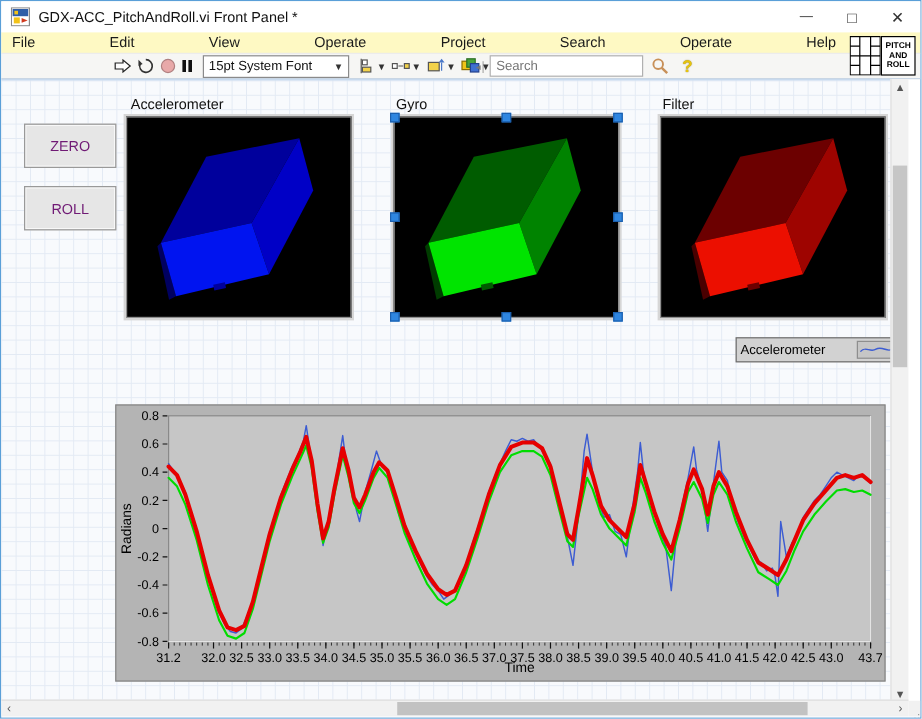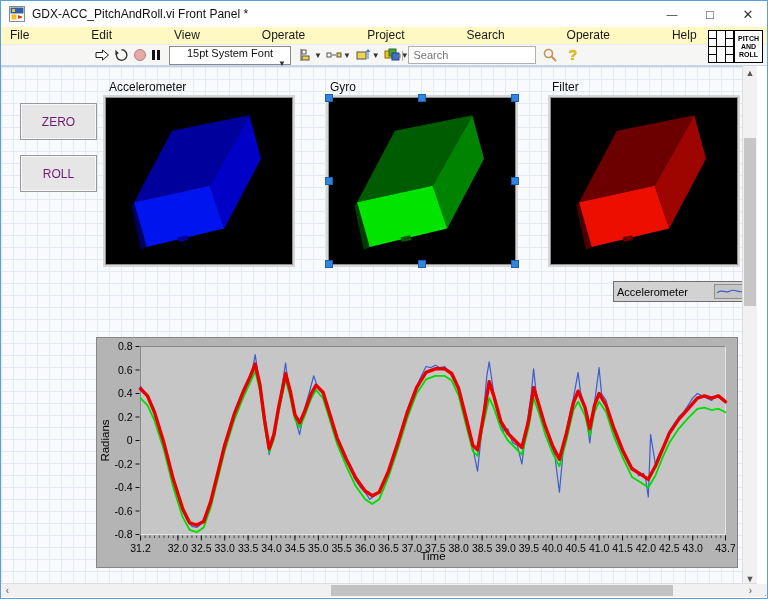--- a/index.html
+++ b/index.html
@@ -9,21 +9,21 @@
   .titlebar .appicon{width:16px;height:16px;margin-left:8px;}
   .titlebar .title{font-size:12px;color:#111;margin-left:7px;}
   .wincontrols{position:absolute;right:0;top:0;height:26px;display:flex;}
   .wbtn{width:38px;height:26px;display:flex;align-items:center;justify-content:center;font-size:11px;color:#333;}
   
   .menubar{position:absolute;left:0;top:26px;width:100%;height:17px;background:#fef9c3;display:flex;align-items:center;border-bottom:1px solid #ececec;gap:44px;}
   .menu-item{font-size:12px;color:#1a1a1a;padding:0 9px;line-height:17px;}
   
   .toolbar{position:absolute;left:0;top:44px;width:100%;height:20px;background:#f6f6f4;border-bottom:1px solid #c9d6e4;display:flex;align-items:center;}
   .tbtn{height:18px;display:flex;align-items:center;justify-content:center;margin:0 2px;}
-  .fontbox{width:112px;height:17px;border:1px solid #8a8a8a;background:#fff;display:flex;align-items:center;font-size:11px;color:#111;padding:0 4px;margin:0 6px;flex-direction:column;}
+  .fontbox{width:112px;height:17px;border:1px solid #8a8a8a;background:#fff;display:flex;align-items:center;font-size:11px;color:#111;padding:0 4px;margin:0 6px;}
   .fontbox .caret{margin-left:auto;font-size:8px;color:#333;}
   .caret{font-size:8px;color:#333;margin-left:1px;}
   .searchwrap{position:absolute;right:190px;top:1px;display:flex;align-items:center;height:18px;}
   .searchbox{width:118px;height:16px;border:1px solid #b0b0b0;background:#fff;font-size:11px;color:#555;padding:0 4px;font-family:"Liberation Sans",sans-serif;}
   .helpq{color:#e7c40c;font-weight:bold;font-size:14px;text-shadow:0 0 1px #7a6400;}
   
   .vi-icon-block{position:absolute;right:4px;top:29px;display:flex;border:0;}
   .pitchbox{width:27px;height:31px;border:1px solid #000;background:#fff;display:flex;flex-direction:column;align-items:center;justify-content:center;}
   .pitchbox span{font-size:7px;font-weight:bold;line-height:8px;color:#000;}
   

